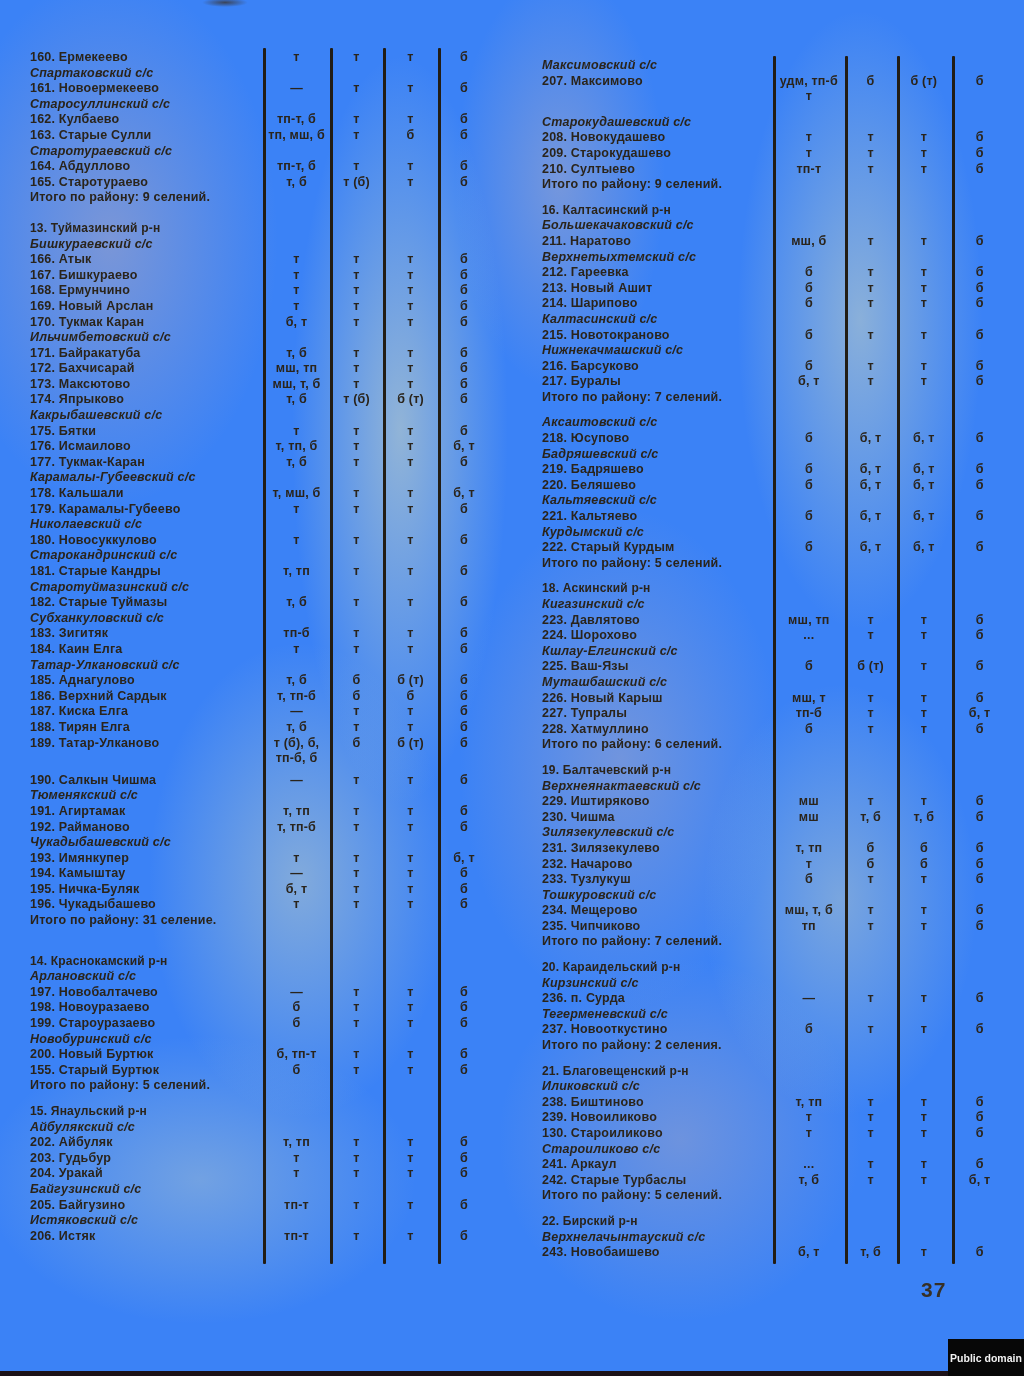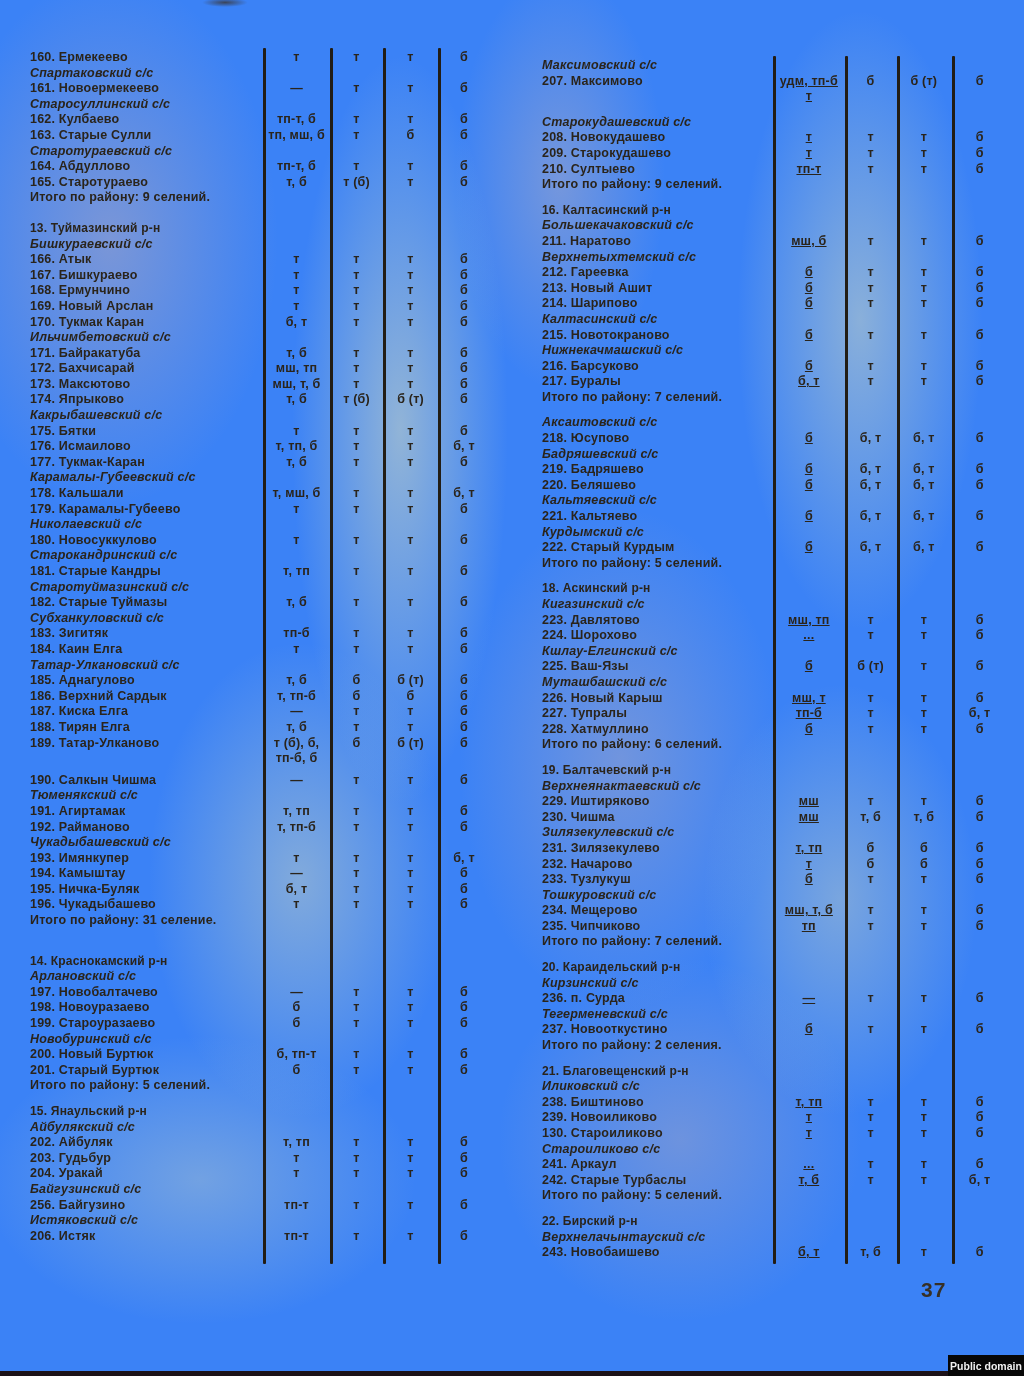--- a/index.html
+++ b/index.html
@@ -32,30 +32,30 @@
   .half-right .rule.r0 { left:231px; } .half-right .rule.r1 { left:303px; }
   .half-right .rule.r2 { left:355px; } .half-right .rule.r3 { left:410px; }
   .rows { position:relative; }
   .row { display:flex; align-items:flex-start; min-height:15.6px; font-size:12.5px; font-weight:bold; line-height:15.6px; }
   .name { padding-right:4px; white-space:nowrap; letter-spacing:.2px; }
   .half-left  .name { flex:0 0 229px; }
   .half-right .name { flex:0 0 227px; }
   .val { text-align:center; white-space:pre-line; letter-spacing:.2px; }
   .half-left  .v0 { width:67px; } .half-left  .v1 { width:53px; }
   .half-left  .v2 { width:55px; } .half-left  .v3 { width:52px; }
-  .half-right .v0 { width:72px;text-decoration:underline; } .half-right .v1 { width:52px; }
+  .half-right .v0 { width:72px; } .half-right .v1 { width:52px; }
   .half-right .v2 { width:55px; } .half-right .v3 { width:57px; }
   .sub .name { font-style:italic; }
   .district .name { font-size:12px; }
   .gap    { height:10px; }
   .gap-lg { height:15px; }
   .gap-sm { height:6px; }
   .pageno { position:absolute; left:921px; top:1278px; font-size:21px; font-weight:bold; color:#373025; letter-spacing:1px; }
   .bottom-edge { position:absolute; left:0; bottom:0; width:100%; height:5px; background:#1c1218; }
-  .badge { position:absolute; right:0; bottom:0; width:76px; height:21px; background:#070707;
+  .badge { position:absolute; right:0; bottom:0; width:76px; height:37px; background:#070707;
            color:#f2f2f2; font-size:10.5px; font-weight:bold; display:flex; align-items:center; justify-content:center; }
   .smudge { position:absolute; left:202px; top:-2px; width:46px; height:9px;
             background:radial-gradient(ellipse at center, rgba(58,48,38,.75), transparent 70%); }
 </style>
 </head>
 <body>
 
 <div class="page">
   <div class="smudge"></div>
 
@@ -411,21 +411,21 @@
           <span class="name">Новобуринский с/с</span>
         </div>
         <div class="row entry">
           <span class="name">200. Новый Буртюк</span>
           <span class="val v0">б, тп-т</span>
           <span class="val v1">т</span>
           <span class="val v2">т</span>
           <span class="val v3">б</span>
         </div>
         <div class="row entry">
-          <span class="name">201. Старый Буртюк</span>
+          <span class="name">155. Старый Буртюк</span>
           <span class="val v0">б</span>
           <span class="val v1">т</span>
           <span class="val v2">т</span>
           <span class="val v3">б</span>
         </div>
         <div class="row total">
           <span class="name">Итого по району: 5 селений.</span>
         </div>
         <div class="gap"></div>
         <div class="row district">
@@ -452,21 +452,21 @@
           <span class="name">204. Уракай</span>
           <span class="val v0">т</span>
           <span class="val v1">т</span>
           <span class="val v2">т</span>
           <span class="val v3">б</span>
         </div>
         <div class="row sub">
           <span class="name">Байгузинский с/с</span>
         </div>
         <div class="row entry">
-          <span class="name">256. Байгузино</span>
+          <span class="name">205. Байгузино</span>
           <span class="val v0">тп-т</span>
           <span class="val v1">т</span>
           <span class="val v2">т</span>
           <span class="val v3">б</span>
         </div>
         <div class="row sub">
           <span class="name">Истяковский с/с</span>
         </div>
         <div class="row entry">
           <span class="name">206. Истяк</span>

